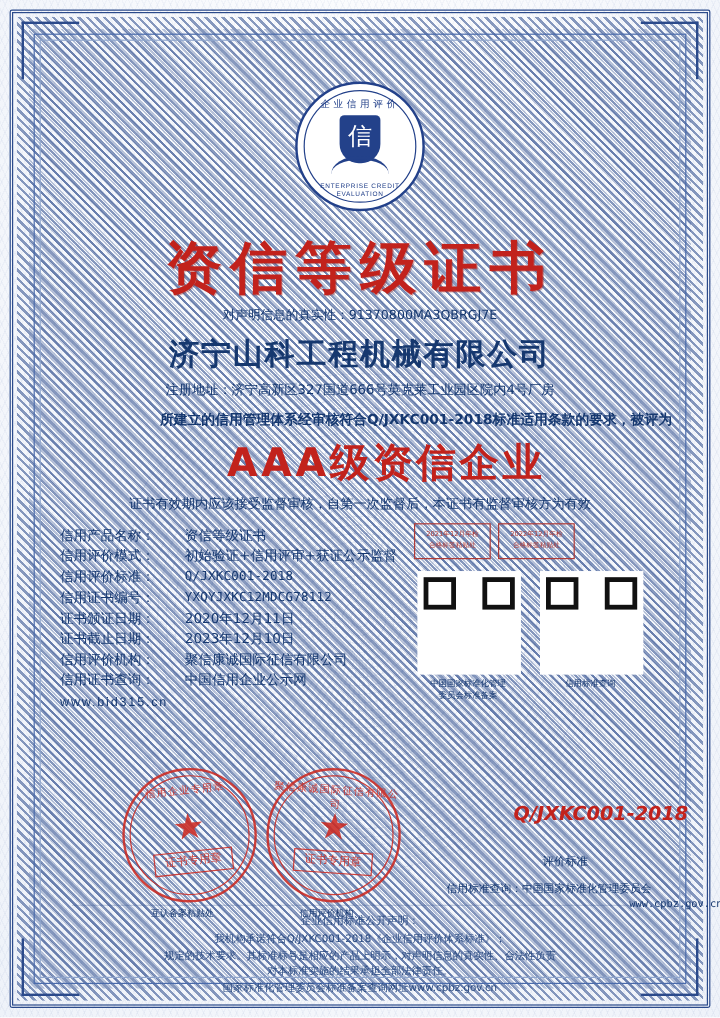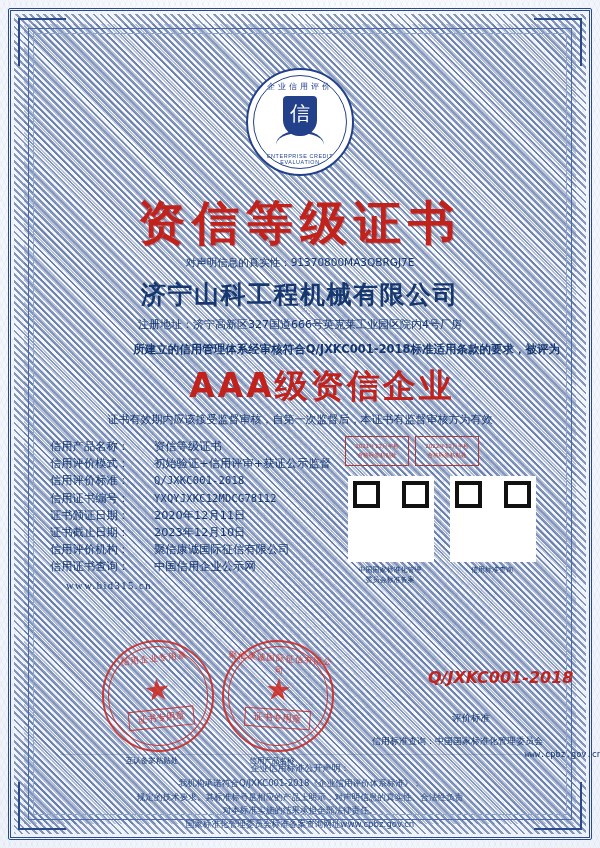--- a/index.html
+++ b/index.html
@@ -216,25 +216,24 @@
     font-size: 11.3px;
     color: #16386f;
     line-height: 17.2px;
   }
   .drow { display: flex; white-space: nowrap; }
   .dlabel { width: 104px; flex: none; }
   .dvalue { flex: 1; }
   .dvalue.mono { font-family: "DejaVu Sans Mono", monospace; font-size: 10.4px; letter-spacing: 0.2px; }
   .website {
     margin-top: 1px;
-    font-family: Liberation Serif, serif;
+    font-family: Liberation Sans, sans-serif;
     font-size: 10.5px;
     letter-spacing: 1.5px;
     color: #16386f;
-    margin-left: 16px;
   }
 
   
   .stickers {
     position: absolute;
     top: 396px;
     left: 305px;
     display: flex;
     gap: 6px;
   }
@@ -504,21 +503,21 @@
       <div class="band">证书专用章</div>
     </div>
     <div class="seal-caption c1">互认备案粘贴处</div>
 
     <div class="seal s2">
       <div class="inner-ring"></div>
       <div class="arc">聚信康诚国际征信有限公司</div>
       <div class="star">★</div>
       <div class="band">证书专用章</div>
     </div>
-    <div class="seal-caption c2">信用产品名称</div>
+    <div class="seal-caption c2">信用评价机构</div>
 
     <div class="std-code">Q/JXKC001-2018</div>
     <div class="std-label">评价标准</div>
     <div class="std-query">
       <div>信用标准查询：中国国家标准化管理委员会</div>
       <div class="url" style="text-align:right">www.cpbz.gov.cn</div>
     </div>
 
     <div class="divider-line"></div>
     <div class="footer">

